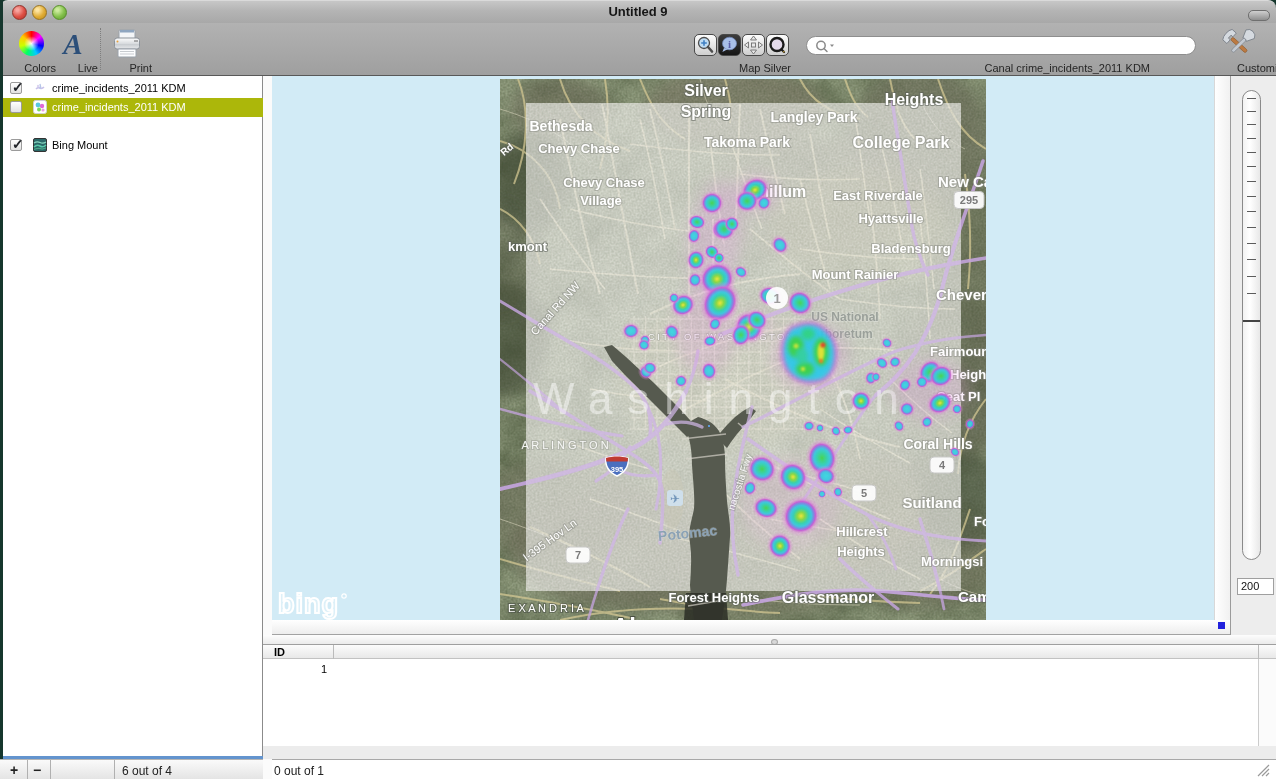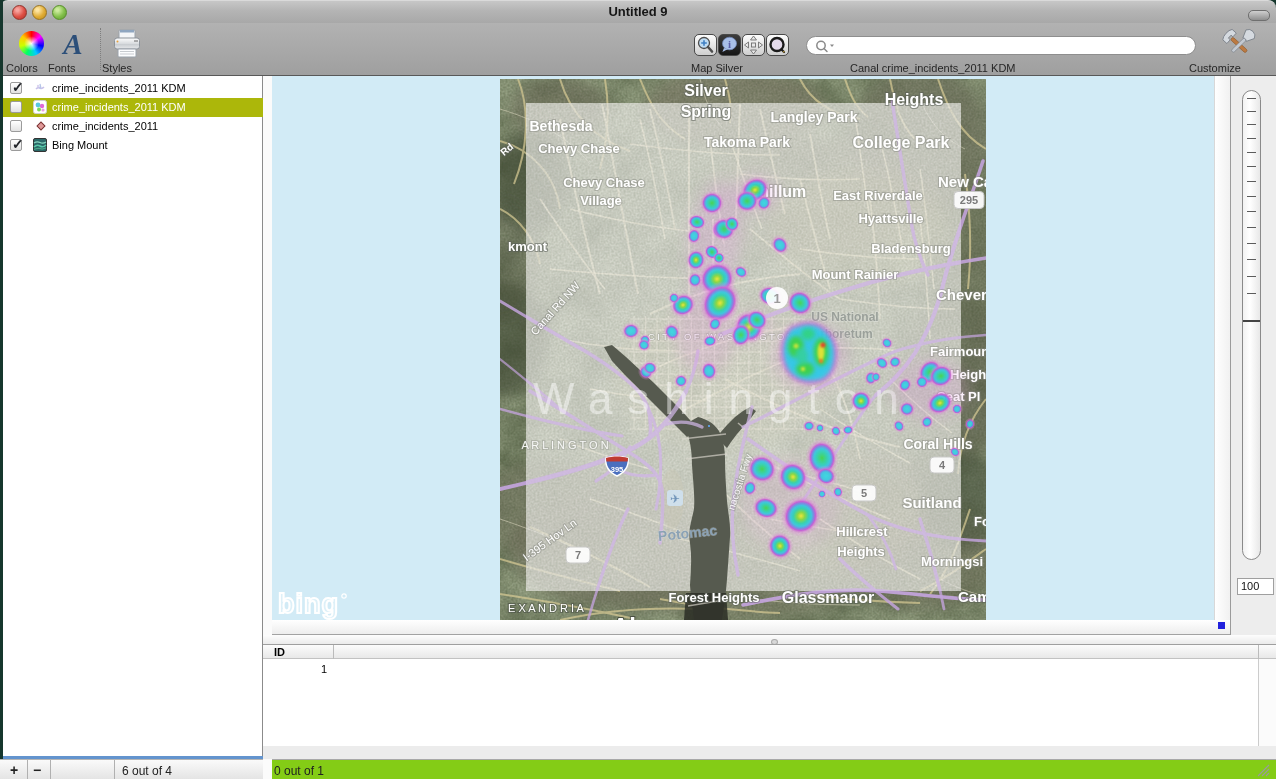--- a/index.html
+++ b/index.html
@@ -7,21 +7,21 @@
   .abs{position:absolute;}
   
   #titlebar{left:0;top:0;width:1276px;height:23px;background:linear-gradient(#c7c7c7,#b4b4b4 45%,#a8a8a8);border-radius:8px 8px 0 0;border-top:1px solid #dadada;box-sizing:border-box;}
   #title{left:0;top:4px;width:1276px;text-align:center;font-size:13px;font-weight:bold;color:#161616;}
   .tl{width:13px;height:13px;border-radius:50%;top:5px;}
   #tl-r{left:12px;background:radial-gradient(circle at 4.5px 4px,#f8a49e 10%,#dd4f44 55%,#b03328);border:1px solid #92322a;}
   #tl-y{left:32px;background:radial-gradient(circle at 4.5px 4px,#fde5a2 10%,#e0ac34 55%,#ba8a1c);border:1px solid #9a7420;}
   #tl-g{left:52px;background:radial-gradient(circle at 4.5px 4px,#cdeb9e 10%,#82c04a 55%,#5e9630);border:1px solid #569028;}
   #mincap{left:1248px;top:10px;width:20px;height:9px;border-radius:5px;background:linear-gradient(#cfcfcf,#8f8f8f);border:1px solid #6f6f6f;}
   #toolbar{left:0;top:23px;width:1276px;height:53px;background:linear-gradient(#b2b2b2,#9f9f9f);border-bottom:1px solid #585858;box-sizing:border-box;}
-  .tblabel{font-size:11px;color:#262626;text-align:left;}
+  .tblabel{font-size:11px;color:#262626;text-align:right;}
   #sep1{left:100px;top:28px;width:1px;height:42px;border-left:1px dotted #7e7e7e;}
   
   #wheel{left:19px;top:31px;width:25px;height:25px;border-radius:50%;background:conic-gradient(#ff0000,#ff00ff,#0000ff,#00ccff,#00ff66,#ccff00,#ffcc00,#ff0000);}
   #wheelhl{left:24px;top:36px;width:15px;height:15px;border-radius:50%;background:radial-gradient(circle,rgba(255,255,255,.95),rgba(255,255,255,0) 70%);}
   #fontsA{left:58px;top:28px;width:30px;height:30px;font-family:"Liberation Serif",serif;font-style:italic;font-weight:bold;font-size:29px;color:#2c4f79;text-align:center;}
   
   .mtb{top:34px;width:23px;height:22px;border:1px solid #494949;border-radius:5px;background:linear-gradient(#fdfdfd,#cfcfcf);box-sizing:border-box;}
   #mtb2{background:linear-gradient(#3c3c3c,#161616);}
   
   #search{left:806px;top:36px;width:390px;height:19px;border-radius:10px;background:#fff;border:1px solid #8e8e8e;box-sizing:border-box;}
@@ -48,38 +48,38 @@
   .tick{position:absolute;left:4px;width:9px;height:1px;background:#5c5c5c;}
   #thumb{position:absolute;left:0;top:229px;width:17px;height:2px;background:#444;}
   #zoombox{left:1237px;top:578px;width:32px;height:15px;background:#fff;border:1px solid #9f9f9f;font-size:11px;color:#111;line-height:15px;padding-left:3px;box-sizing:content-box;}
   
   #splitter{left:263px;top:635px;width:1013px;height:11px;background:linear-gradient(#fdfdfd,#e9e9e9);border-bottom:1px solid #cfcfcf;box-sizing:border-box;}
   #splitdot{left:771px;top:639px;width:5px;height:4px;border-radius:50%;background:#d8d8d8;border:1px solid #aaa;}
   #thead{left:263px;top:644px;width:1013px;height:15px;background:linear-gradient(#fcfcfc,#e8e8e8);border-top:1px solid #9f9f9f;border-bottom:1px solid #c2c2c2;box-sizing:border-box;font-size:11px;color:#000;}
   #tbody{left:263px;top:659px;width:995px;height:87px;background:#fff;font-size:11px;color:#000;}
   #tsub{left:263px;top:746px;width:1013px;height:13px;background:#ececec;}
   #tscroll{left:1258px;top:659px;width:18px;height:87px;background:#fbfbfb;border-left:1px solid #ccc;box-sizing:border-box;}
-  #rightstatus{left:272px;top:759px;width:1004px;height:20px;background:#84cc16;border-top:1px solid #a8a8a8;font-size:12px;color:#222;box-sizing:border-box;}
+  #rightstatus{left:272px;top:759px;width:1004px;height:20px;background:#ffffff;border-top:1px solid #a8a8a8;font-size:12px;color:#222;box-sizing:border-box;}
 </style>
 </head>
 <body>
 
   <div id="titlebar" class="abs"></div>
   <div id="tl-r" class="abs tl"></div>
 <div id="tl-y" class="abs tl"></div>
 <div id="tl-g" class="abs tl"></div>
   <div id="title" class="abs">Untitled 9</div>
   <div id="mincap" class="abs"></div>
   <div id="toolbar" class="abs"></div>
   <div id="sep1" class="abs"></div>
   <div id="wheel" class="abs"></div>
 <div id="wheelhl" class="abs"></div>
   <div class="abs tblabel" style="left:6px;top:62px;width:50px;">Colors</div>
   <div id="fontsA" class="abs">A</div>
-  <div class="abs tblabel" style="left:48px;top:62px;width:50px;">Fonts</div>
+  <div class="abs tblabel" style="left:48px;top:62px;width:50px;">Live</div>
   <div id="printicon" class="abs" style="left:112px;top:29px;">
     <svg width="30" height="31" viewBox="0 0 30 31">
       <rect x="7" y="1" width="16" height="9" rx="1" fill="#f4f6f8" stroke="#9aa2ab"></rect>
       <rect x="8" y="1" width="14" height="2.5" fill="#8fa6c0"></rect>
       <rect x="2.5" y="9" width="25" height="11" rx="2.5" fill="url(#pg)" stroke="#8d939a"></rect>
       <rect x="6" y="20" width="18" height="8" rx="1" fill="#fcfdfe" stroke="#9aa2ab"></rect>
       <rect x="8" y="22" width="14" height="1" fill="#c8ccd0"></rect>
       <rect x="8" y="24.5" width="14" height="1" fill="#c8ccd0"></rect>
       <circle cx="5.5" cy="12.5" r="1" fill="#e9a23c"></circle>
       <circle cx="23" cy="12" r="0.8" fill="#555"></circle>
@@ -87,21 +87,21 @@
       <defs>
         <linearGradient id="pg" x1="0" y1="0" x2="0" y2="1">
         <stop offset="0" stop-color="#fdfdfd"></stop>
           <stop offset="0.5" stop-color="#d9dcdf"></stop>
         <stop offset="0.55" stop-color="#c7cbcf"></stop>
           <stop offset="1" stop-color="#e6e8ea"></stop>
       </linearGradient>
       </defs>
     </svg>
   </div>
-  <div class="abs tblabel" style="left:102px;top:62px;width:50px;">Styles</div>
+  <div class="abs tblabel" style="left:102px;top:62px;width:50px;">Print</div>
   <div id="mtb1" class="abs mtb" style="left:694px;">
     <svg width="21" height="20" viewBox="0 0 21 20">
       <circle cx="9" cy="8" r="5.5" fill="#bfdcf3" stroke="#4d4d4d" stroke-width="1.3"></circle>
       <path d="M9,5.2 L9,10.8 M6.2,8 L11.8,8" stroke="#3f7fc4" stroke-width="1.6"></path>
       <path d="M13,12 L17,16.5" stroke="#4d4d4d" stroke-width="2.6" stroke-linecap="round"></path>
     </svg>
   </div>
   <div id="mtb2" class="abs mtb" style="left:718px;">
     <svg width="21" height="20" viewBox="0 0 21 20">
       <ellipse cx="10.5" cy="8.5" rx="7" ry="6.3" fill="#a8bfe8" stroke="#7288b8" stroke-width="0.8"></ellipse>
@@ -170,29 +170,20 @@
         <svg width="14" height="14" viewBox="0 0 14 14">
           <rect x="0.5" y="0.5" width="13" height="13" rx="2" fill="#ffffff" stroke="#d0d0d0"></rect>
           <circle cx="5" cy="5" r="2.4" fill="#58c8e0"></circle>
           <circle cx="9" cy="6" r="2.2" fill="#e068d8"></circle>
           <circle cx="6" cy="9.5" r="2" fill="#7ad858"></circle>
           <circle cx="10" cy="10" r="1.6" fill="#e8a0e0"></circle>
         </svg>
       </span>
       <span class="rowtext">crime_incidents_2011 KDM</span>
     </div>
-    <div class="row" style="top:41px;">
-      <div class="cb"></div>
-      <span id="ic3" style="position:absolute;left:33px;top:4px;">
-        <svg width="10" height="10" viewBox="0 0 10 10">
-          <rect x="2.2" y="2.2" width="5.6" height="5.6" fill="#e09a9a" stroke="#7a3030" transform="rotate(45 5 5)"></rect>
-        </svg>
-      </span>
-      <span class="rowtext">crime_incidents_2011</span>
-    </div>
     <div class="row" style="top:60px;">
       <div class="cb">
         <div class="check">✓</div>
       </div>
       <span id="ic4" style="position:absolute;left:30px;top:2px;">
         <svg width="14" height="14" viewBox="0 0 14 14">
           <rect x="0.5" y="0.5" width="13" height="13" rx="1.5" fill="#2a6868" stroke="#333"></rect>
           <path d="M1,9 Q4,6 7,8 Q10,10 13,7" stroke="#58c8a8" stroke-width="1.6" fill="none"></path>
           <path d="M1,5 Q4,3 7,4.5 Q10,6 13,4" stroke="#88d8c0" stroke-width="1.2" fill="none"></path>
           <path d="M1,11.5 Q5,9.5 9,11 L13,10" stroke="#4aa888" stroke-width="1.2" fill="none"></path>
@@ -228,21 +219,21 @@
     <div class="tick" style="top:90px;"></div>
     <div class="tick" style="top:105px;"></div>
     <div class="tick" style="top:120px;"></div>
     <div class="tick" style="top:136px;"></div>
     <div class="tick" style="top:152px;"></div>
     <div class="tick" style="top:168px;"></div>
     <div class="tick" style="top:185px;"></div>
     <div class="tick" style="top:202px;"></div>
     <div id="thumb"></div>
   </div>
-  <div id="zoombox" class="abs">100</div>
+  <div id="zoombox" class="abs">200</div>
 
   <div id="splitter" class="abs"></div>
   <div id="splitdot" class="abs"></div>
   <div id="thead" class="abs">
     <span style="position:absolute;left:11px;top:1px;font-weight:bold;">ID</span>
     <div style="position:absolute;left:70px;top:0;width:1px;height:15px;background:#bbb;"></div>
     <div style="position:absolute;left:995px;top:0;width:1px;height:15px;background:#bbb;"></div>
   </div>
   <div id="tbody" class="abs">
     <span style="position:absolute;left:58px;top:4px;">1</span>

